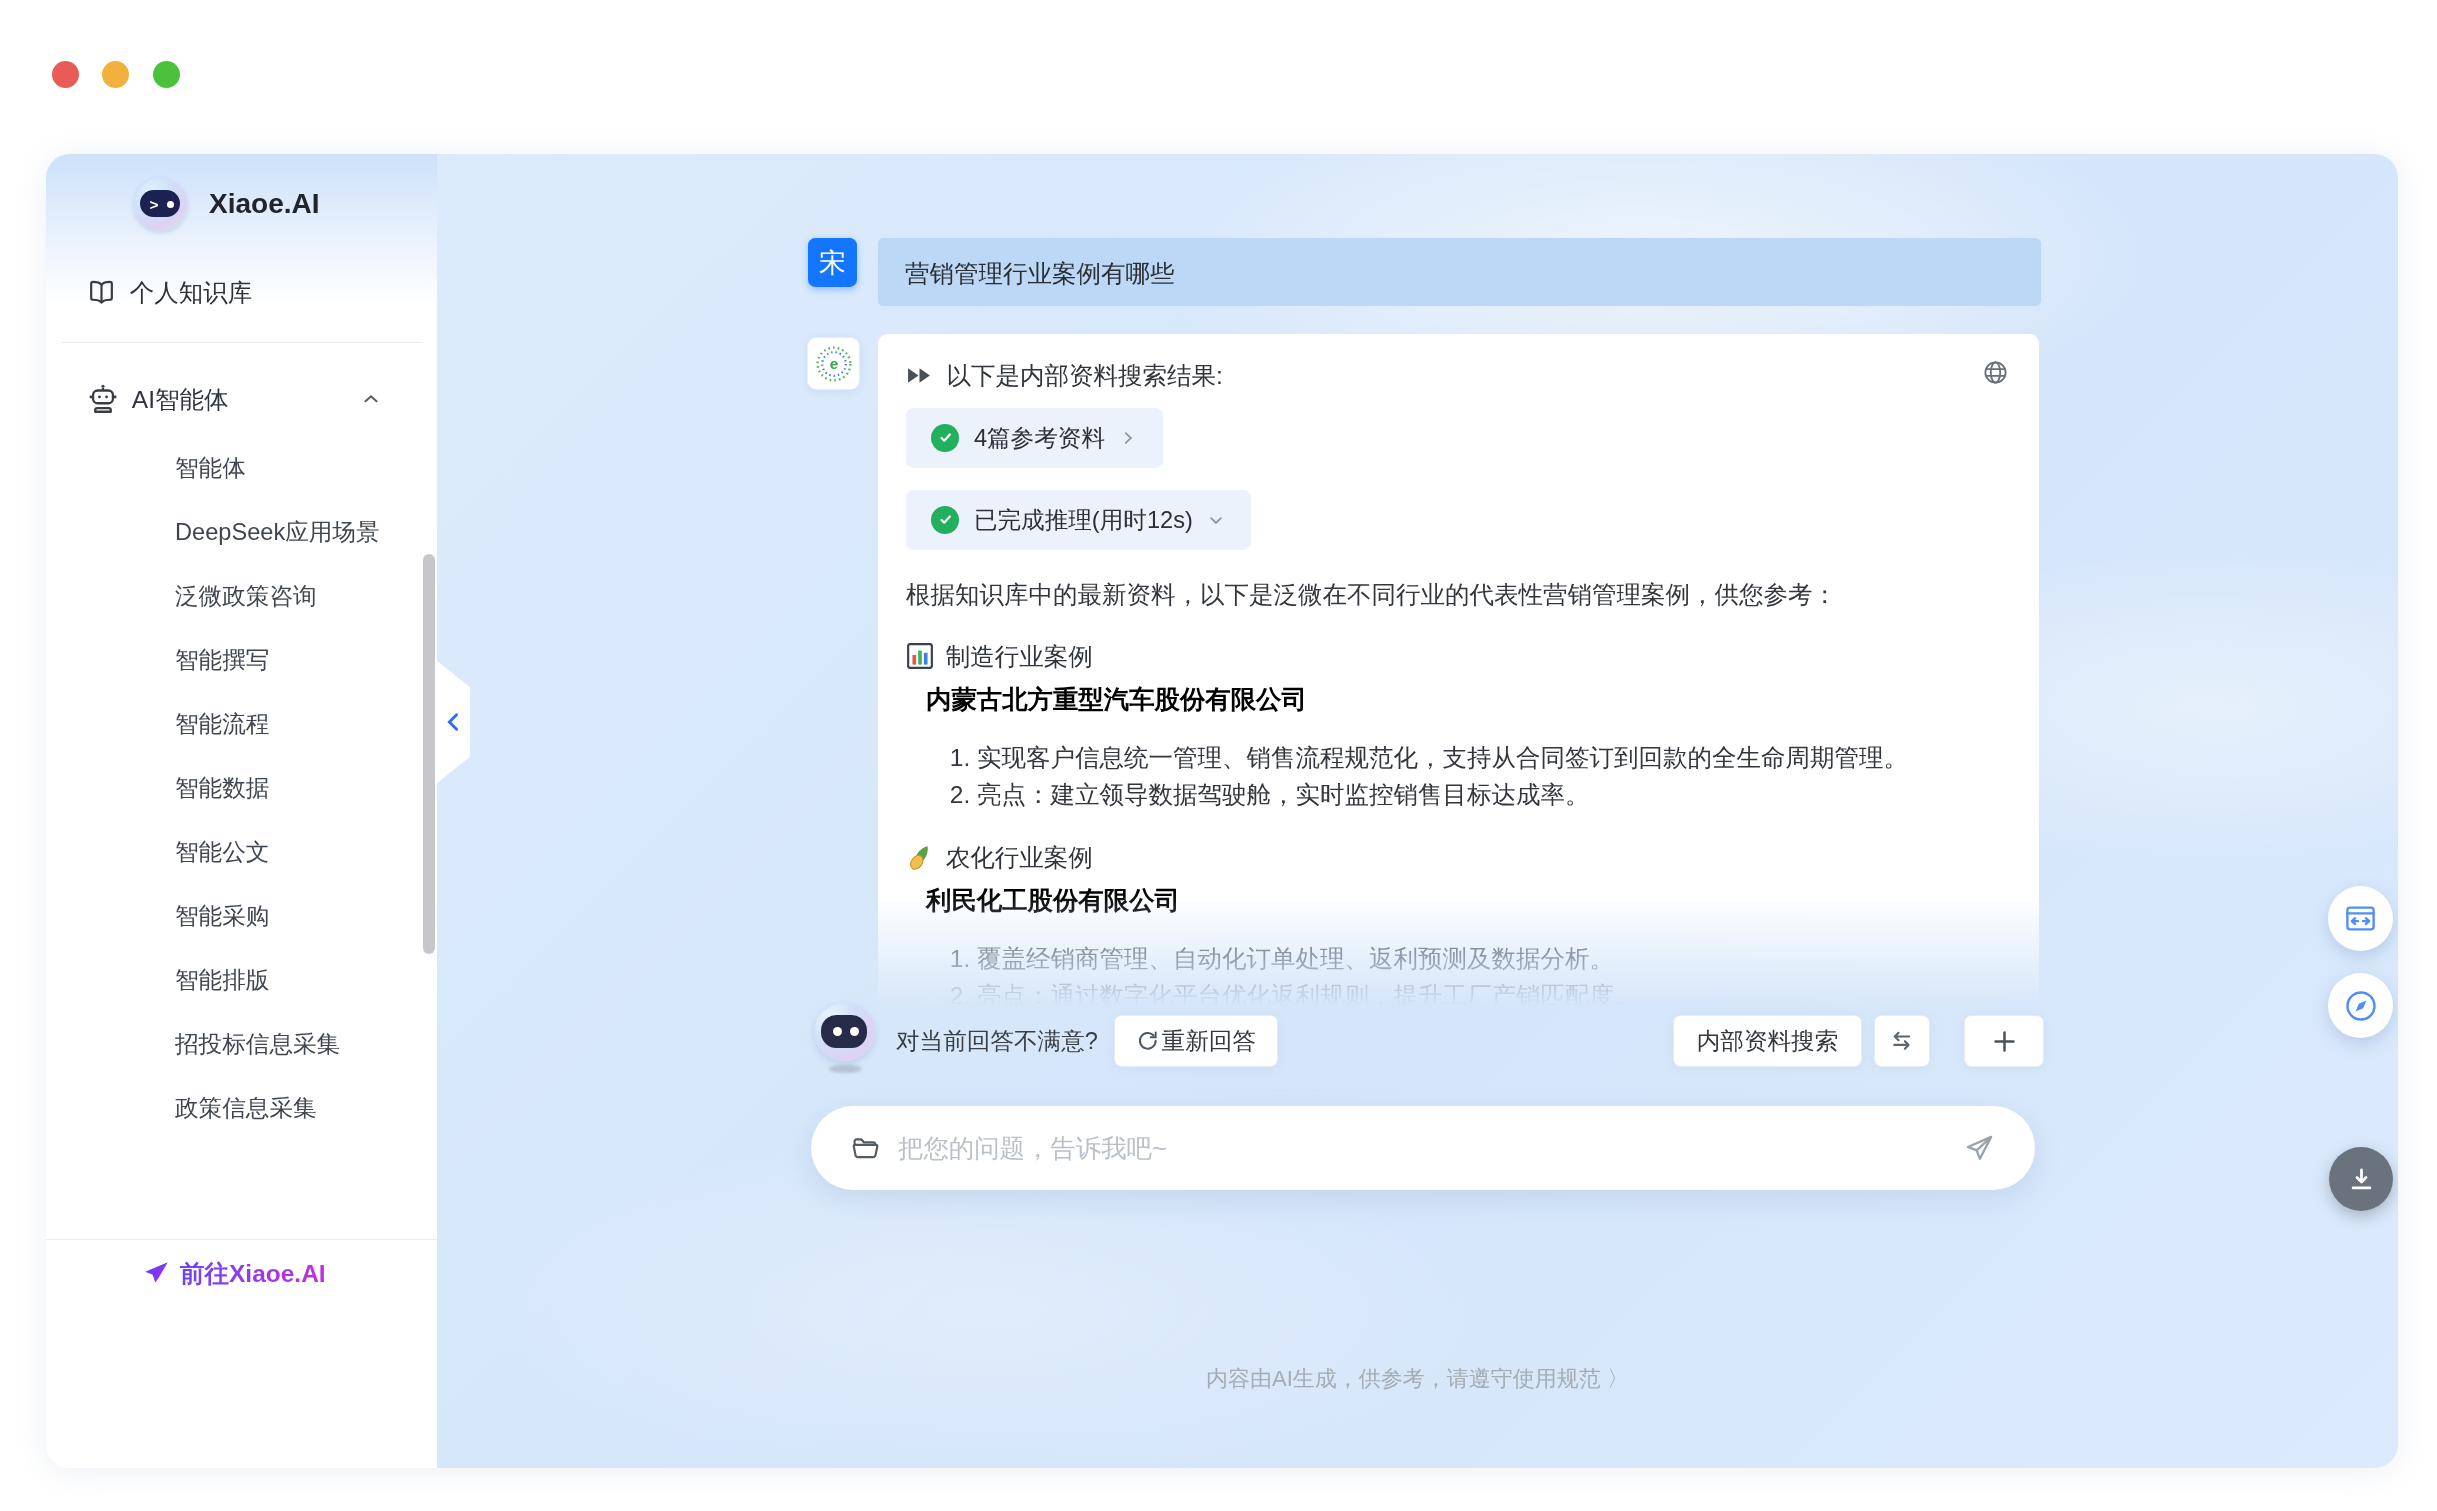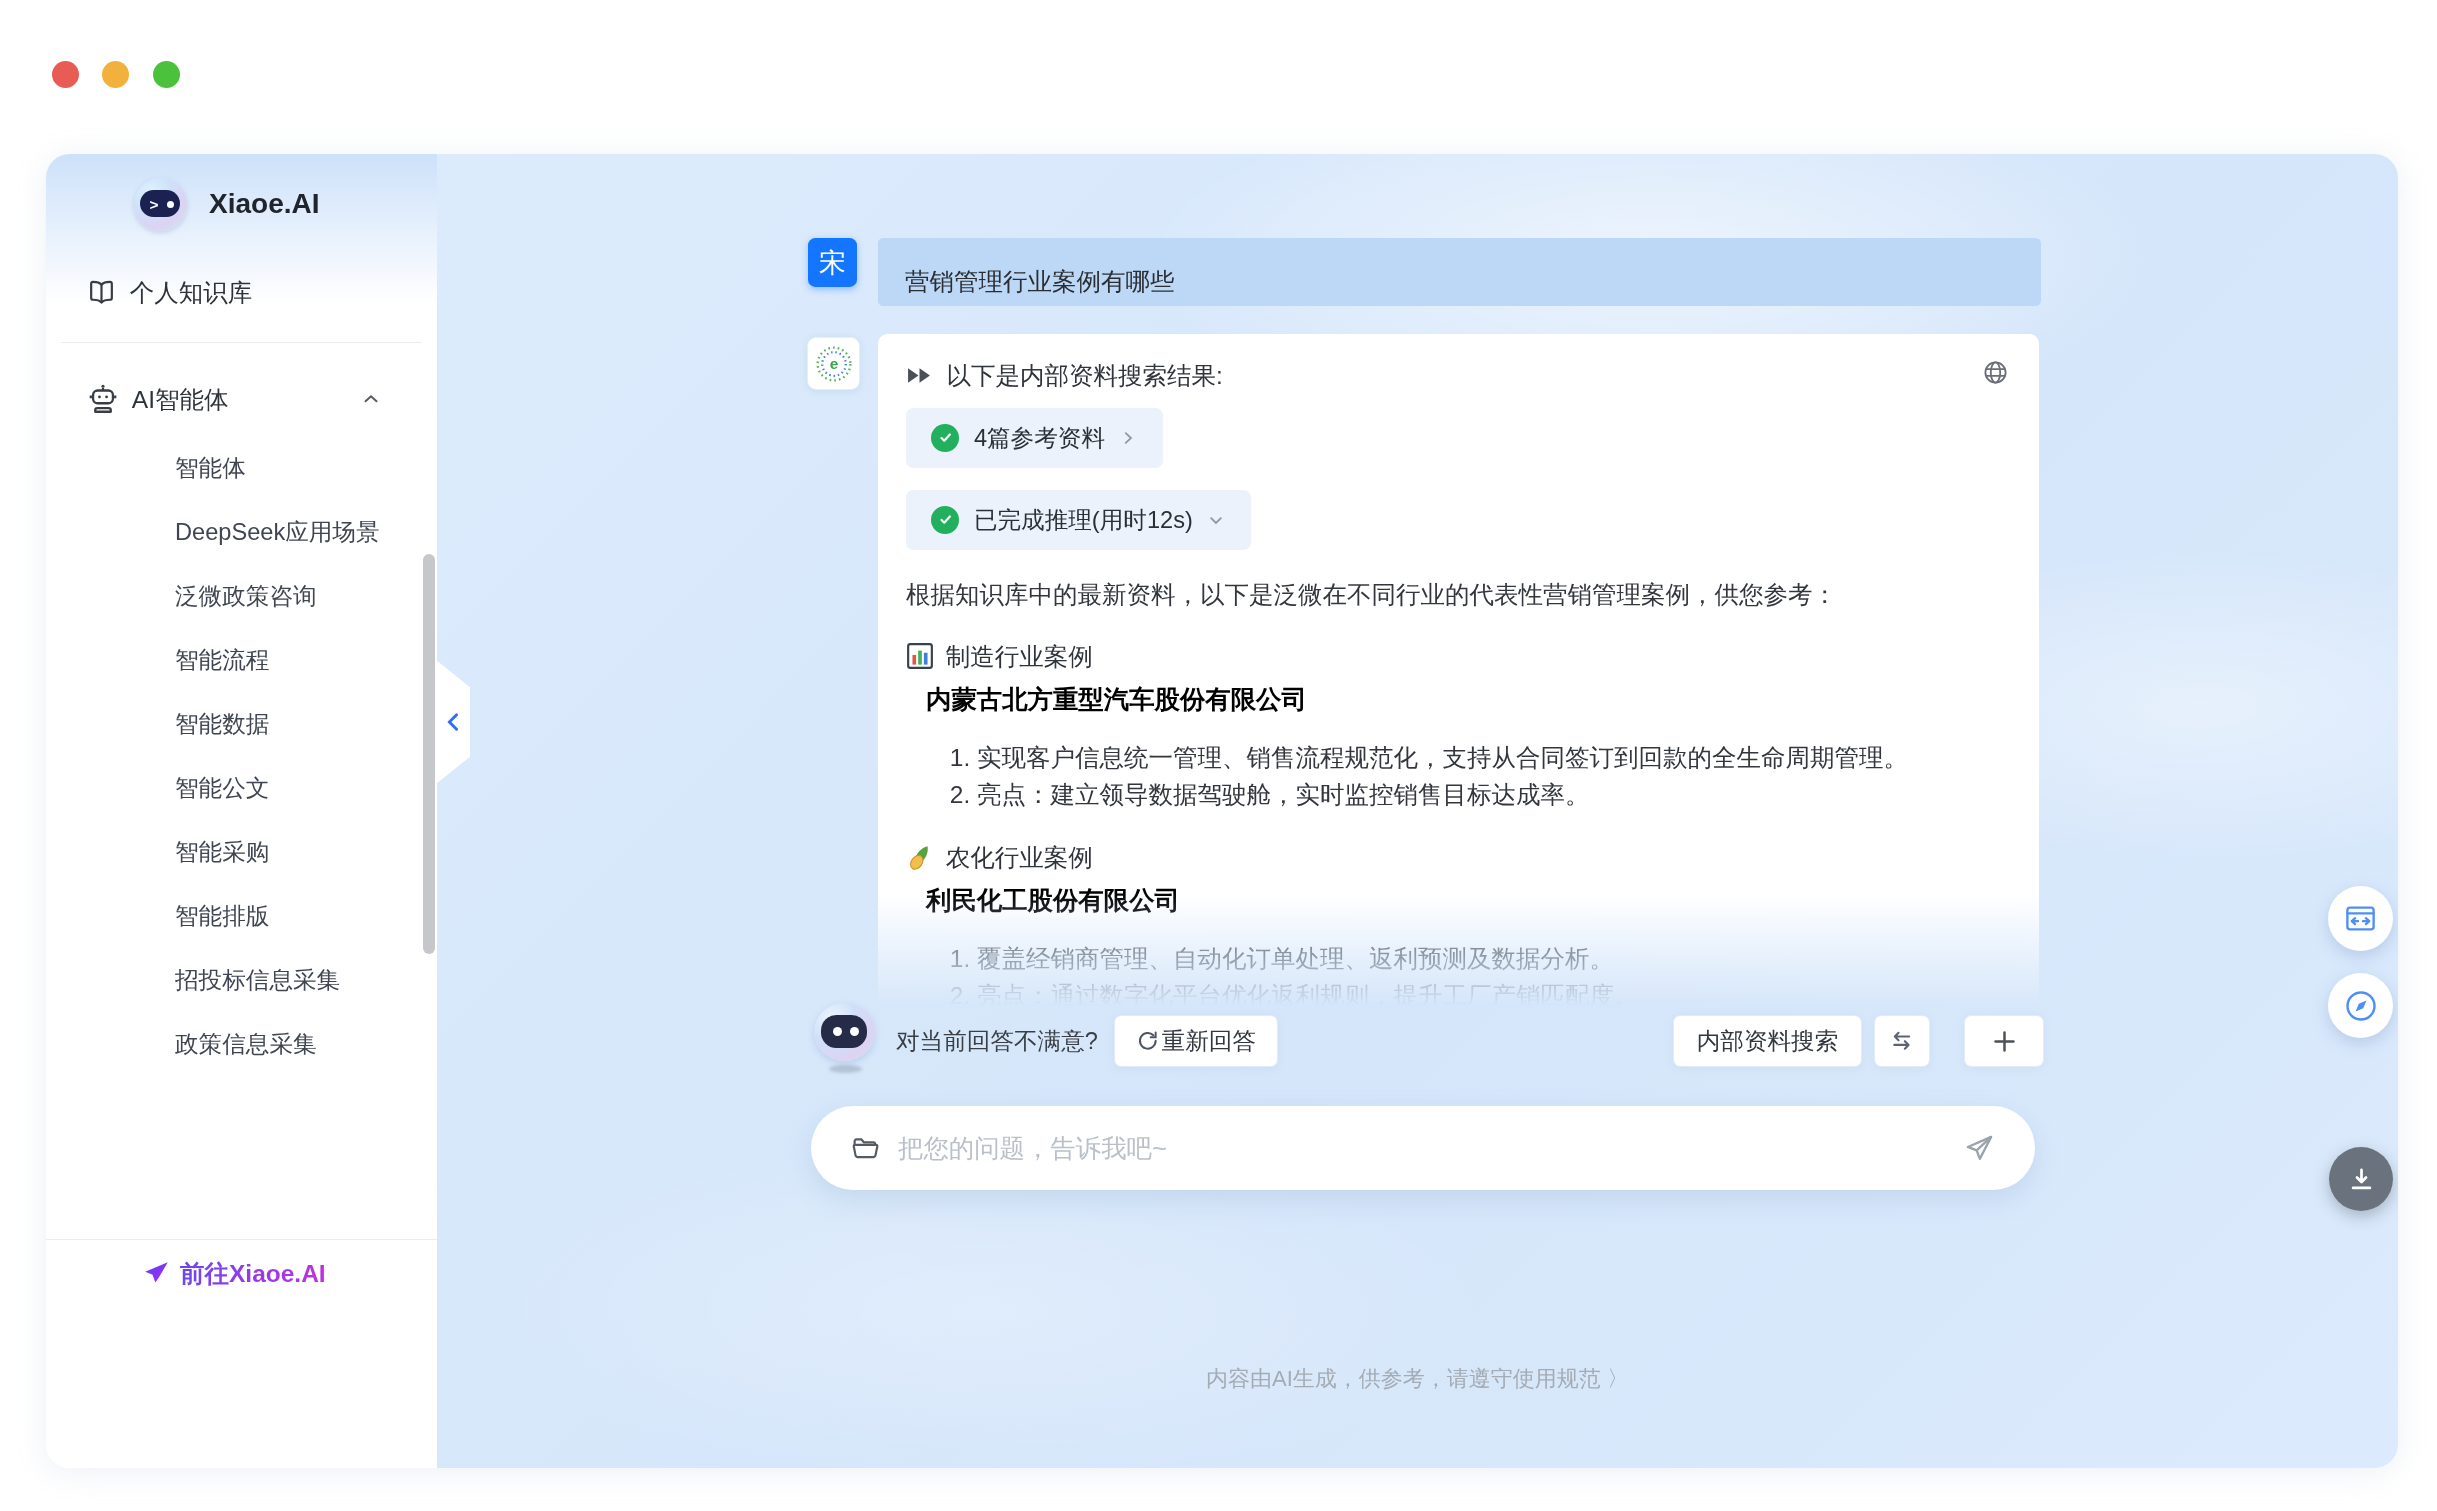--- a/index.html
+++ b/index.html
@@ -63,21 +63,21 @@
     background:
       radial-gradient(ellipse 817px 272px at 62% 8%, rgba(255,255,255,.55), transparent 62%),
       radial-gradient(ellipse 636px 254px at 90% 42%, rgba(255,255,255,.38), transparent 62%),
       radial-gradient(ellipse 817px 291px at 28% 88%, rgba(255,255,255,.25), transparent 62%); }
 
   .user-avatar { position:absolute; left:371px; top:84px; width:49px; height:49px;
     border-radius:7.3px; background:#1476fe; color:#fff; font-size:27px;
     display:flex; align-items:center; justify-content:center;
     box-shadow:0 2.7px 7.3px rgba(20,118,254,.35); z-index:2; }
   .user-bubble { position:absolute; left:441px; top:84px; width:1163px; height:68px;
-    background:#bcd8f6; border-radius:5.4px; padding:27px 27px;
+    background:#bcd8f6; border-radius:5.4px; padding:19px 27px;
     font-size:24.5px; color:#2a2e33; z-index:2; }
 
   .ai-avatar { position:absolute; left:370px; top:183px; width:53px; height:53px;
     background:#fff; border:0.9px solid #e7eef9; border-radius:9px;
     display:flex; align-items:center; justify-content:center;
     box-shadow:0 1.8px 7.3px rgba(130,160,200,.18); z-index:2; }
 
   .ai-card { position:absolute; left:441px; top:180px; width:1161px; height:674px;
     background:#fff; border-radius:9px; padding:25.4px 30px 0 28px; z-index:2;
     -webkit-mask-image:linear-gradient(180deg,#000 0,#000 559px,rgba(0,0,0,.5) 613px,transparent 672px);
@@ -195,20 +195,21 @@
         <svg width="22" height="22" viewBox="0 0 24 24" fill="none" stroke="#555b63" stroke-width="2.2" stroke-linecap="round">
             <path d="M6 14.5 12 9l6 5.5"></path>
           </svg>
       </span>
     </div>
 
     <div class="submenu">
       <div class="submenu-item">智能体</div>
       <div class="submenu-item">DeepSeek应用场景</div>
       <div class="submenu-item">泛微政策咨询</div>
+      <div class="submenu-item">智能撰写</div>
       <div class="submenu-item">智能流程</div>
       <div class="submenu-item">智能数据</div>
       <div class="submenu-item">智能公文</div>
       <div class="submenu-item">智能采购</div>
       <div class="submenu-item">智能排版</div>
       <div class="submenu-item">招投标信息采集</div>
       <div class="submenu-item">政策信息采集</div>
     </div>
 
     <div class="divider-2"></div>

